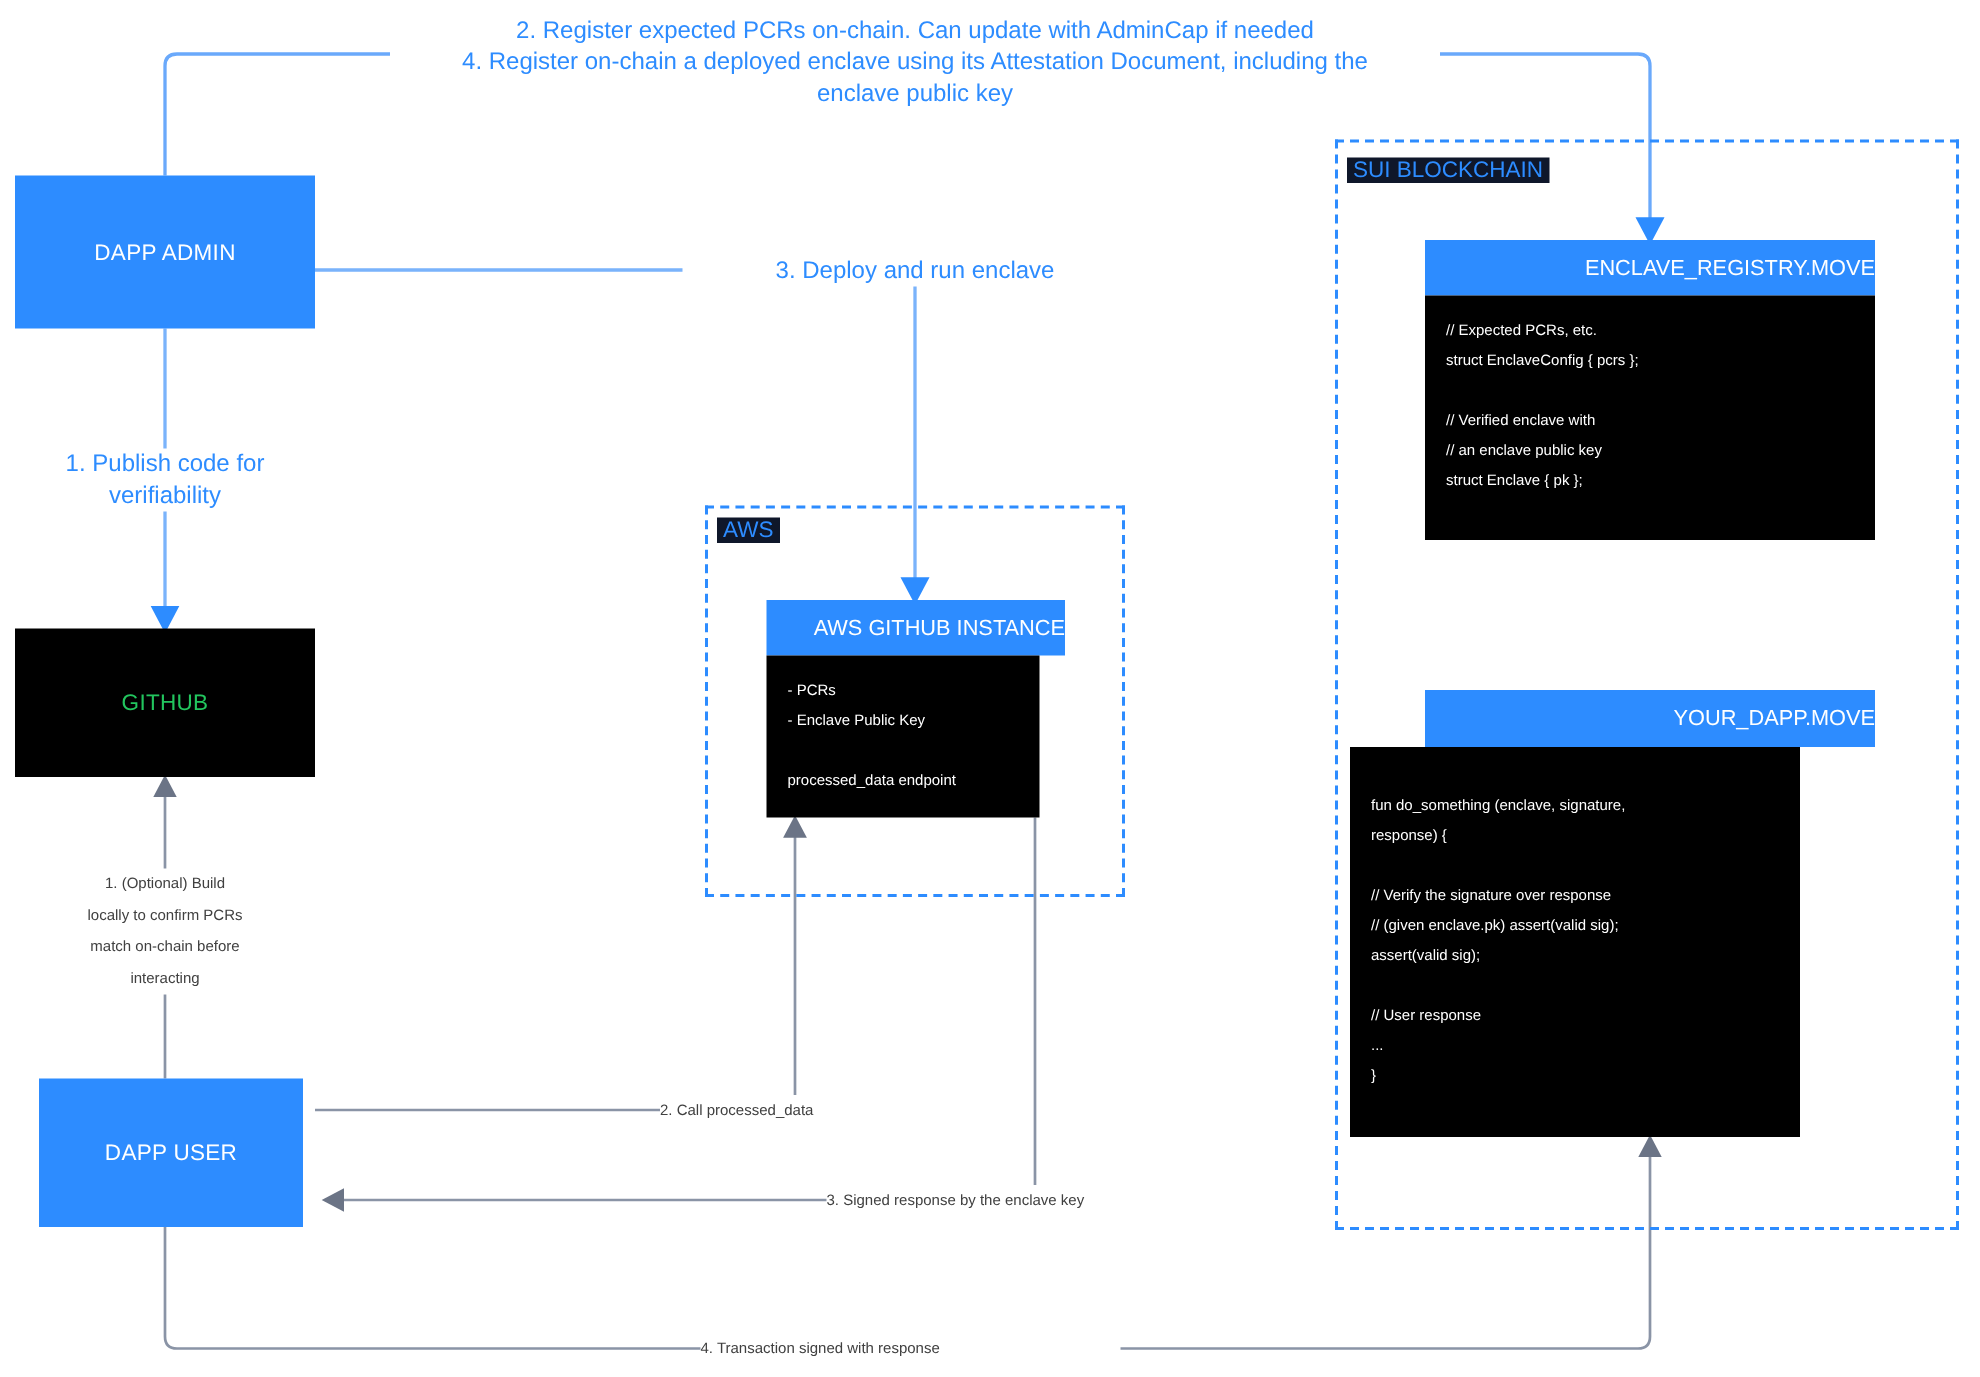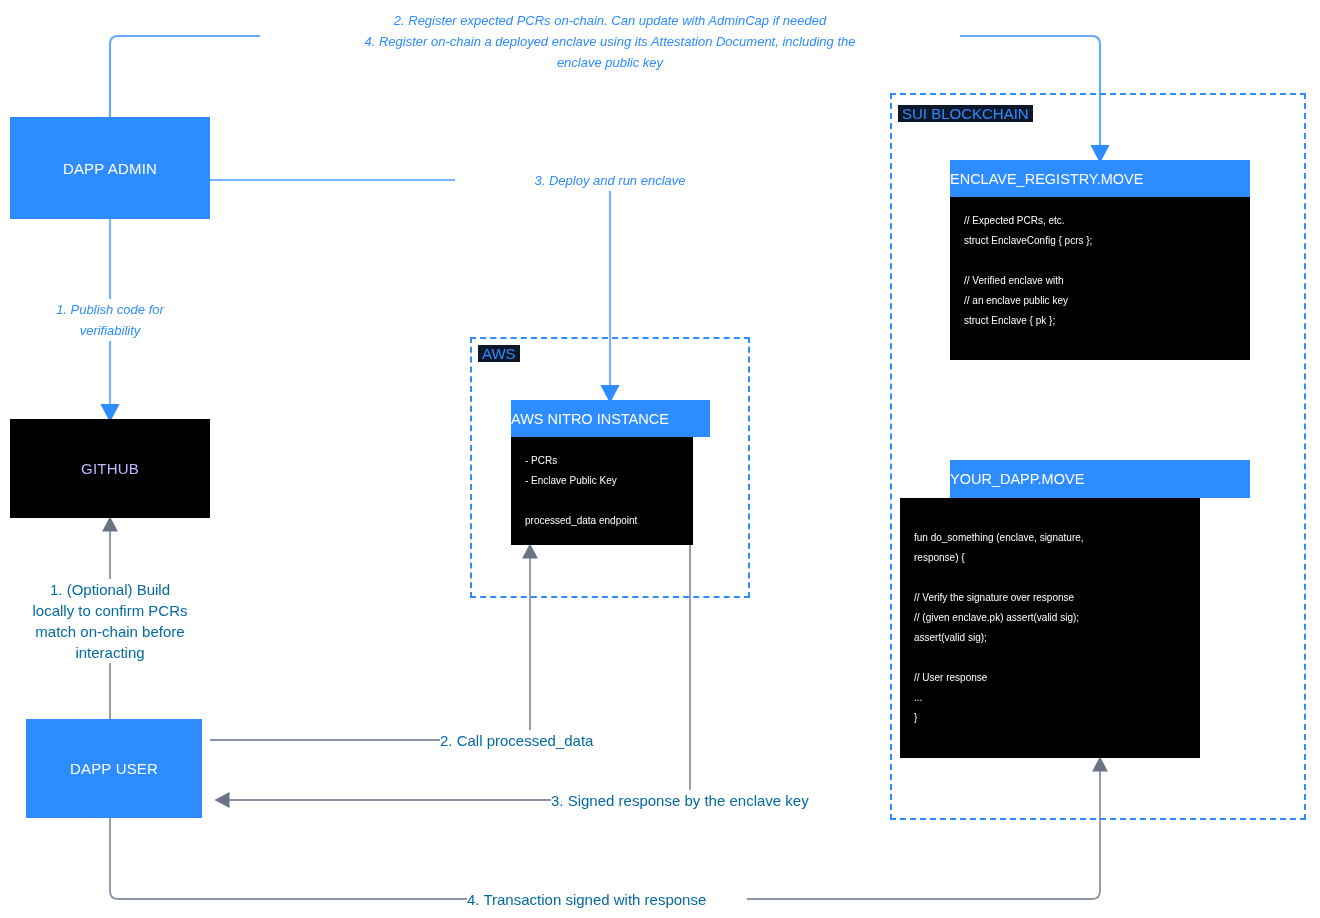--- a/index.html
+++ b/index.html
@@ -2,31 +2,31 @@
 <html><head>
 <meta charset="utf-8">
 <style>
   html,body{margin:0;padding:0;background:#ffffff;}
   body{font-family:"Liberation Sans","DejaVu Sans",sans-serif;}
   #stage{position:relative;width:1320px;height:918px;overflow:hidden;background:#fff;}
   svg.layer{position:absolute;left:0;top:0;width:1320px;height:918px;}
 
   .box{position:absolute;box-sizing:border-box;}
   .box-blue{background:#2d8cff;color:#ffffff;display:flex;align-items:center;justify-content:center;}
-  .box-black{background:#000000;color:#c4b5fd;}
+  .box-black{background:#000000;color:#22c55e;}
   .box-title{font-size:15px;letter-spacing:.2px;text-align:center;}
-  .hdr{position:absolute;background:#2d8cff;color:#fff;display:flex;align-items:center;justify-content:flex-start;font-size:14.5px;box-sizing:border-box;}
+  .hdr{position:absolute;background:#2d8cff;color:#fff;display:flex;align-items:center;justify-content:flex-end;font-size:14.5px;box-sizing:border-box;}
   .body{position:absolute;background:#000;color:#fff;box-sizing:border-box;padding:14px 14px 10px 14px;font-size:10px;line-height:20px;white-space:pre-wrap;}
 
   .grp{position:absolute;box-sizing:border-box;border:2px dashed #2d8cff;}
   .grp-label{position:absolute;color:#2d8cff;font-size:15px;background:#0f172a;padding:0 4px;}
 
   .lbl{position:absolute;text-align:center;line-height:21px;}
-  .lbl-blue{color:#2d8cff;font-size:13px;font-style:italic;}
-  .lbl-gray{color:#0369a1;font-size:15px;}
+  .lbl-blue{color:#2d8cff;font-size:16px;}
+  .lbl-gray{color:#404040;font-size:10px;}
   .lbl-bgwhite{background:#ffffff;}
 </style>
 </head>
 <body>
 
 <div id="stage">
 
   <svg class="layer" viewBox="0 0 1320 918">
     <defs>
       <marker id="arrowBlue" markerWidth="11" markerHeight="11" refX="4.2" refY="5" orient="auto" markerUnits="strokeWidth">
@@ -66,21 +66,21 @@
 
   <div class="box box-black" style="left:10px;top:419px;width:200px;height:99px;display:flex;align-items:center;justify-content:center;">
     <span class="box-title">GITHUB</span>
   </div>
 
   <div class="box box-blue" style="left:26px;top:719px;width:176px;height:99px;">
     <span class="box-title">DAPP USER</span>
   </div>
 
   <div class="hdr" style="left:511px;top:400px;width:199px;height:37px;">
-    <span>AWS NITRO INSTANCE</span>
+    <span>AWS GITHUB INSTANCE</span>
   </div>
   <div class="body" style="left:511px;top:437px;width:182px;height:108px;">- PCRs
 - Enclave Public Key
 
 processed_data endpoint</div>
 
   <div class="hdr" style="left:950px;top:160px;width:300px;height:37px;">
     <span>ENCLAVE_REGISTRY.MOVE</span>
   </div>
   <div class="body" style="left:950px;top:197px;width:300px;height:163px;">// Expected PCRs, etc.

